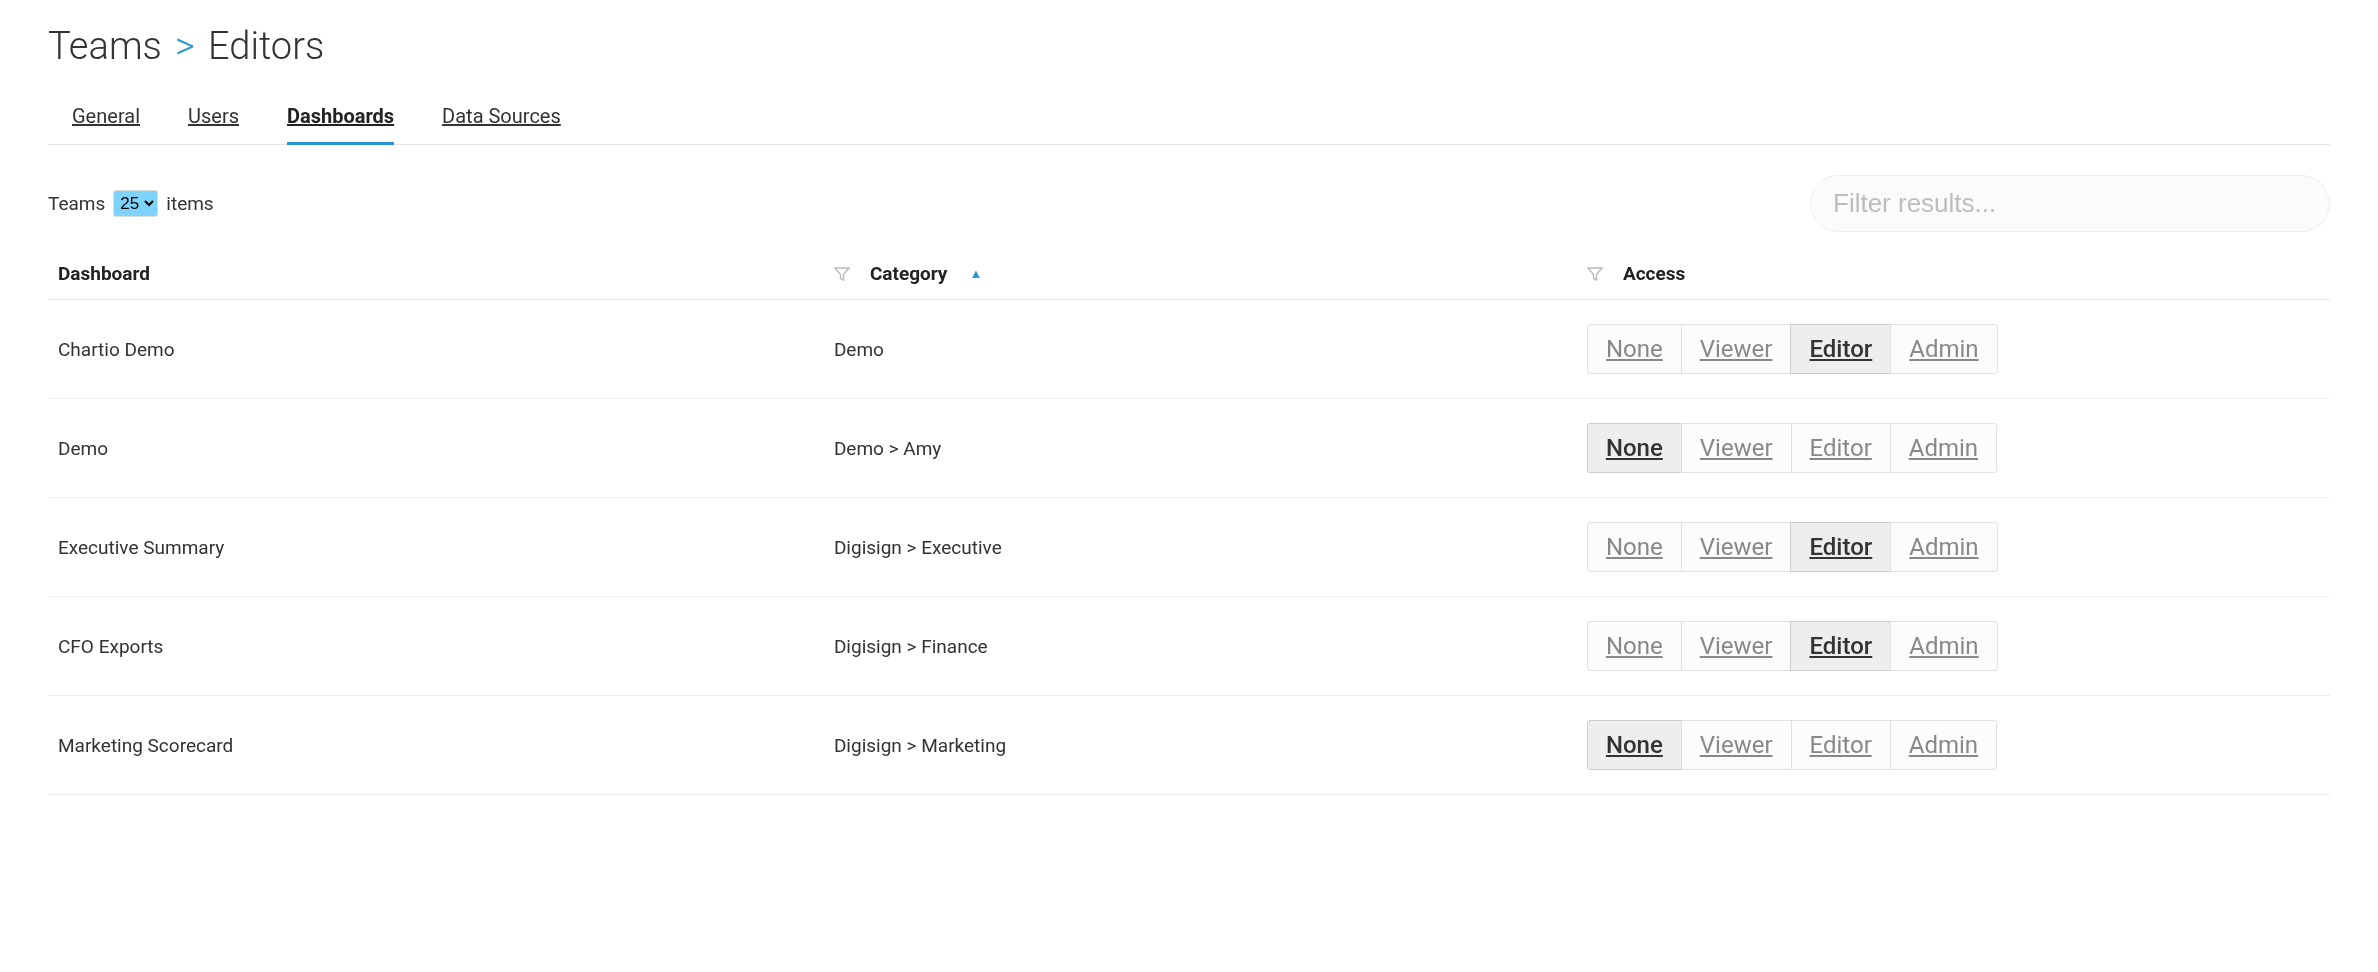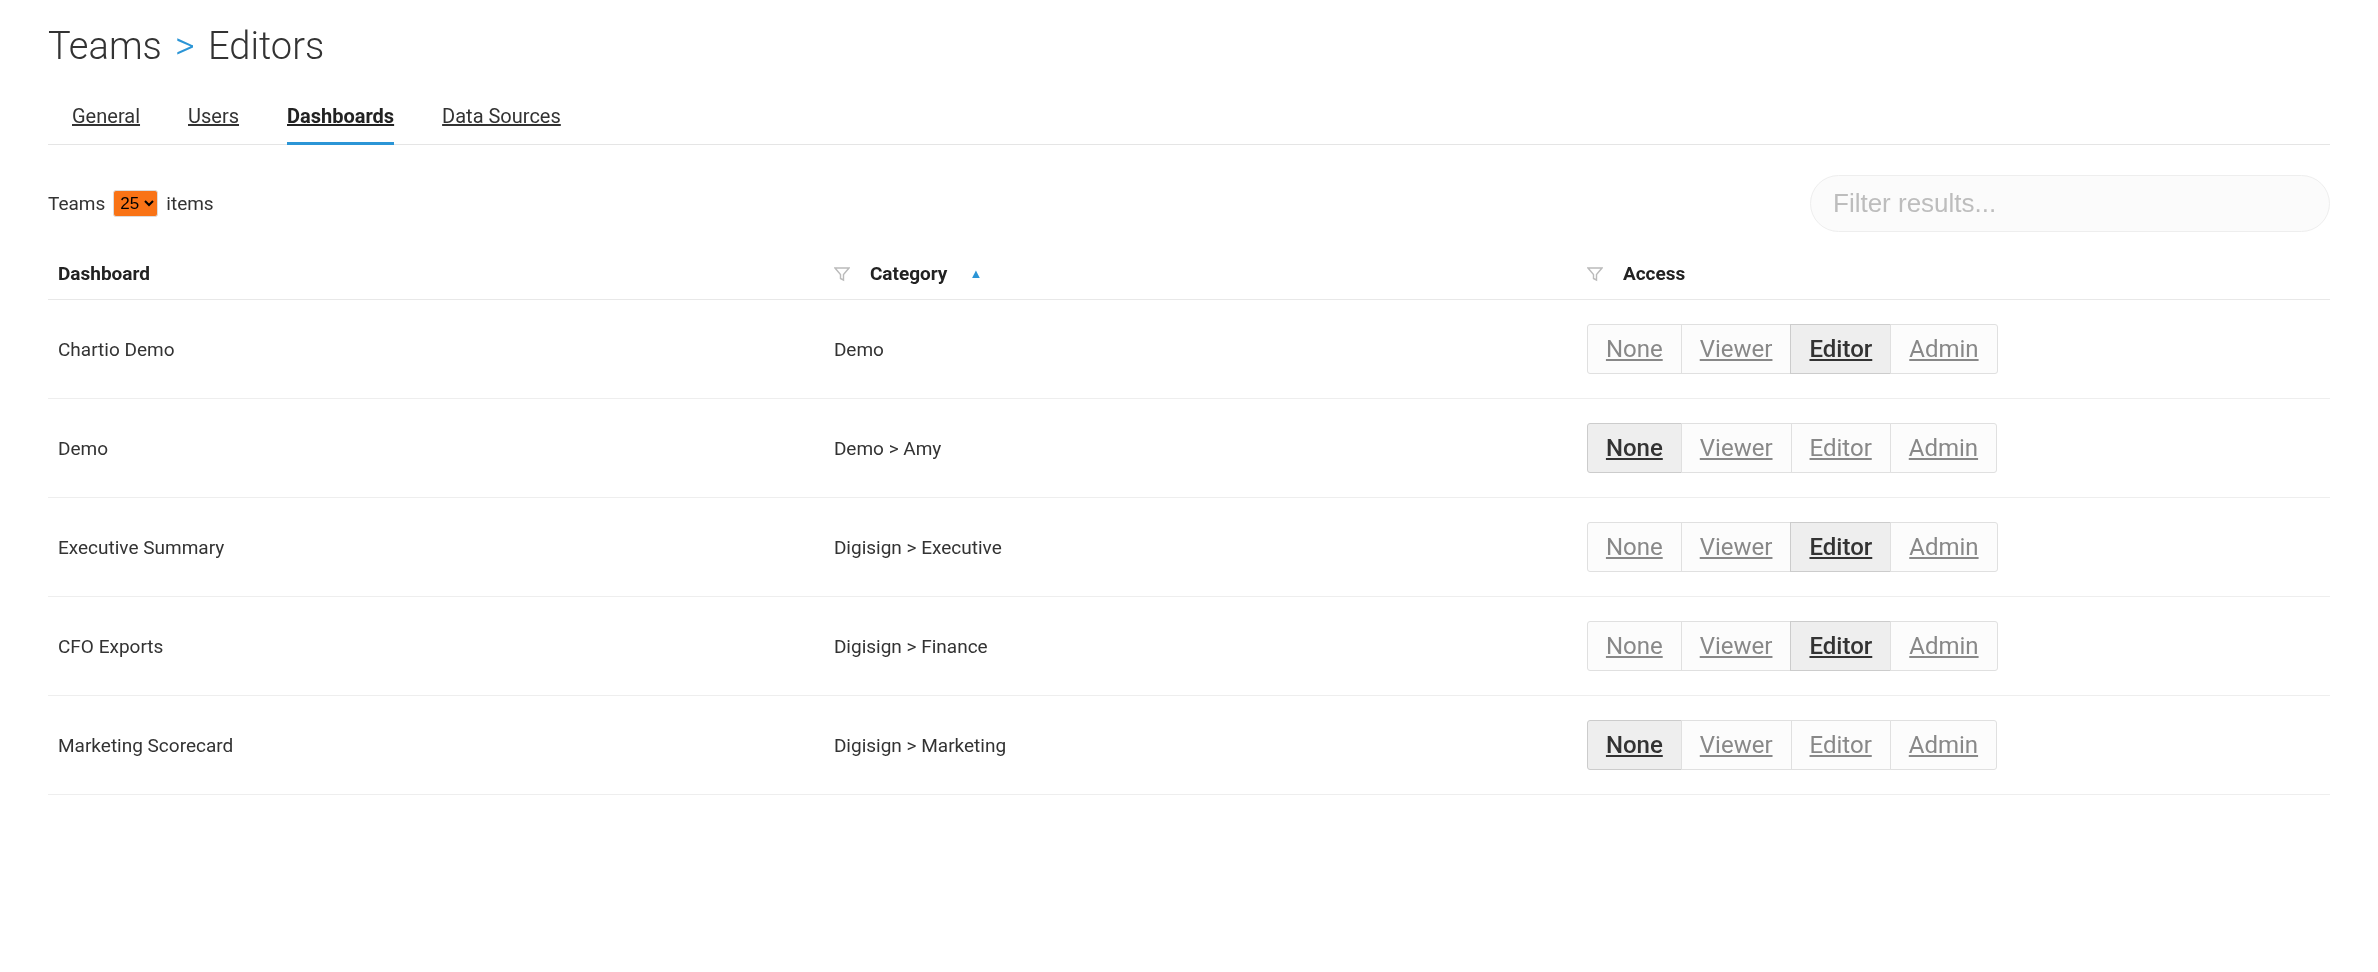--- a/index.html
+++ b/index.html
@@ -57,21 +57,21 @@
     color: #333;
     display: flex;
     align-items: center;
     gap: 8px;
   }
   .show-items select {
     font-size: 17px;
     padding: 2px 2px;
     border: 1px solid #ddd;
     border-radius: 3px;
-    background: #f97316;
+    background: #7dd3fc;
   }
   .filter-wrap {
     flex: 0 0 520px;
   }
   .filter-wrap input {
     width: 100%;
     font-size: 26px;
     padding: 12px 22px;
     border: 1px solid #eee;
     border-radius: 30px;

